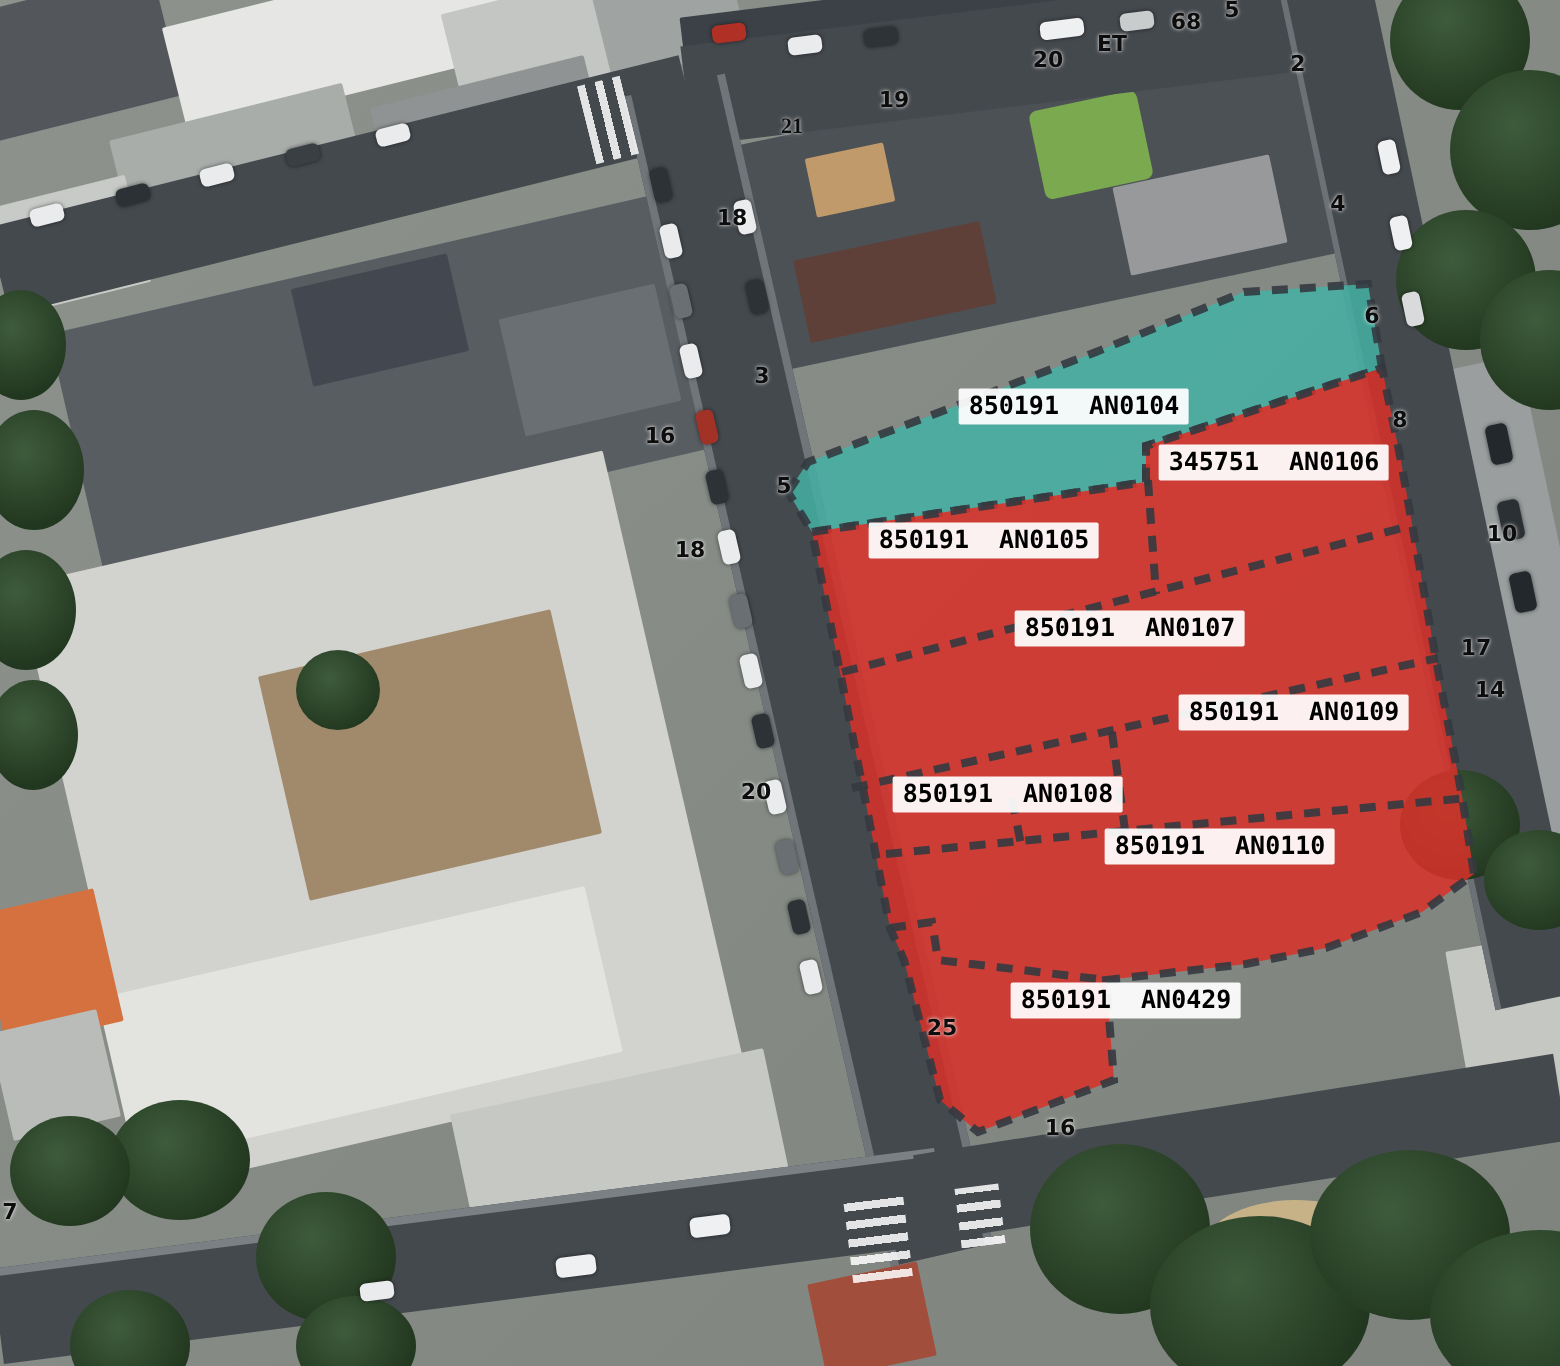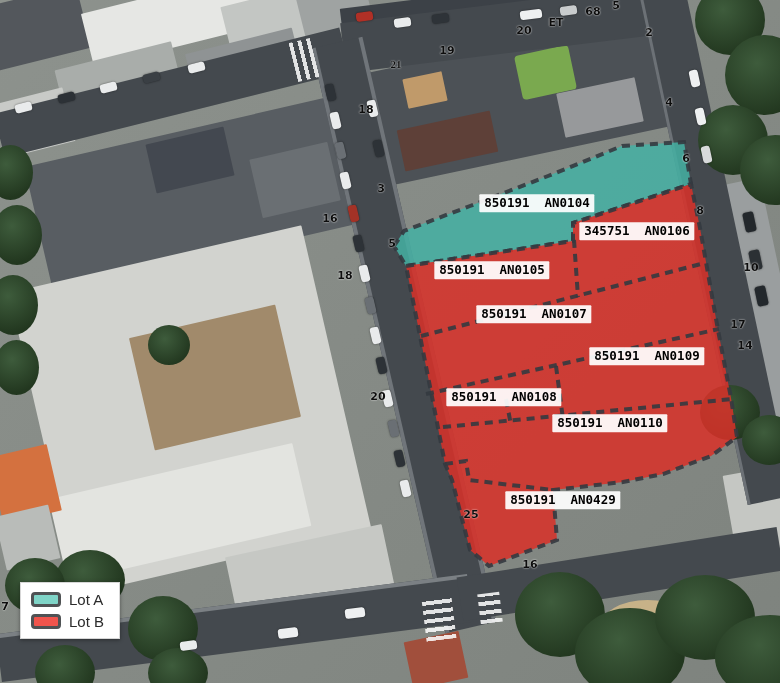--- a/index.html
+++ b/index.html
@@ -152,21 +152,21 @@
       <path d="M443,427 L733,399"></path>
       <path d="M556,366 L563,419"></path>
       <path d="M506,399 L511,425"></path>
       <path d="M445,464 L466,461 L469,480 L553,490"></path>
     </g>
   </svg>
 
   <div class="parcel-label" style="left:537px;top:203px;">850191  AN0104</div>
   <div class="parcel-label" style="left:637px;top:231px;">345751  AN0106</div>
   <div class="parcel-label" style="left:492px;top:270px;">850191  AN0105</div>
-  <div class="parcel-label" style="left:534px;top:314px;">850191  AN0107</div>
+  <div class="parcel-label" style="left:565px;top:314px;">850191  AN0107</div>
   <div class="parcel-label" style="left:647px;top:356px;">850191  AN0109</div>
   <div class="parcel-label" style="left:504px;top:397px;">850191  AN0108</div>
   <div class="parcel-label" style="left:610px;top:423px;">850191  AN0110</div>
   <div class="parcel-label" style="left:563px;top:500px;">850191  AN0429</div>
 
   <div class="num" style="left:396px;top:64px;font-family:Liberation Serif, serif;">21</div>
   <div class="num" style="left:447px;top:50px;">19</div>
   <div class="num" style="left:524px;top:30px;">20</div>
   <div class="num" style="left:556px;top:22px;">ET</div>
   <div class="num" style="left:593px;top:11px;">68</div>
@@ -181,24 +181,14 @@
   <div class="num" style="left:669px;top:102px;">4</div>
   <div class="num" style="left:686px;top:158px;">6</div>
   <div class="num" style="left:700px;top:210px;">8</div>
   <div class="num" style="left:722px;top:267px;margin-left:29px;">10</div>
   <div class="num" style="left:738px;top:324px;">17</div>
   <div class="num" style="left:745px;top:345px;">14</div>
   <div class="num" style="left:471px;top:514px;">25</div>
   <div class="num" style="left:530px;top:564px;">16</div>
   <div class="num" style="left:5px;top:606px;">7</div>
 
-  <div class="legend">
-    <div class="legend-row">
-      <span class="sw sw-a"></span>
-      <span class="legend-label">Lot A</span>
-    </div>
-    <div class="legend-row">
-      <span class="sw sw-b"></span>
-      <span class="legend-label">Lot B</span>
-    </div>
-  </div>
 
 </div>
 
 </body></html>

